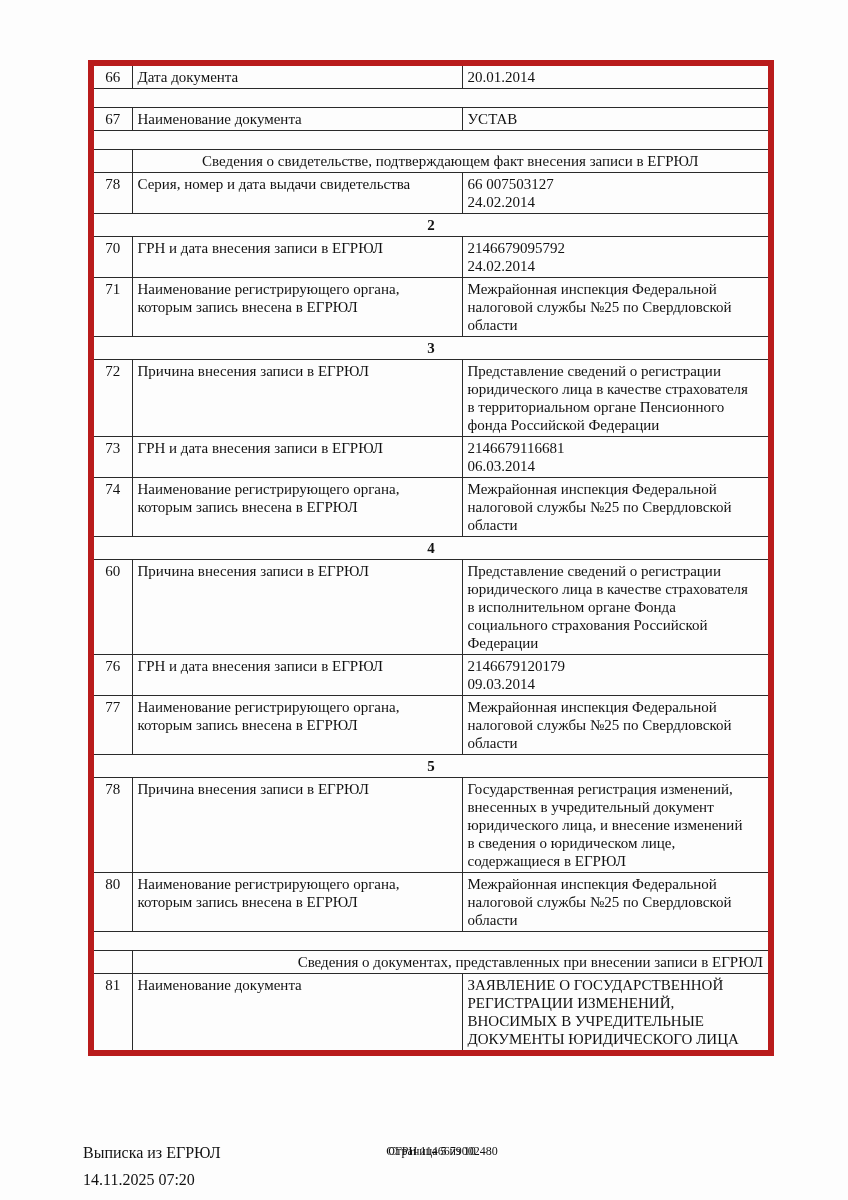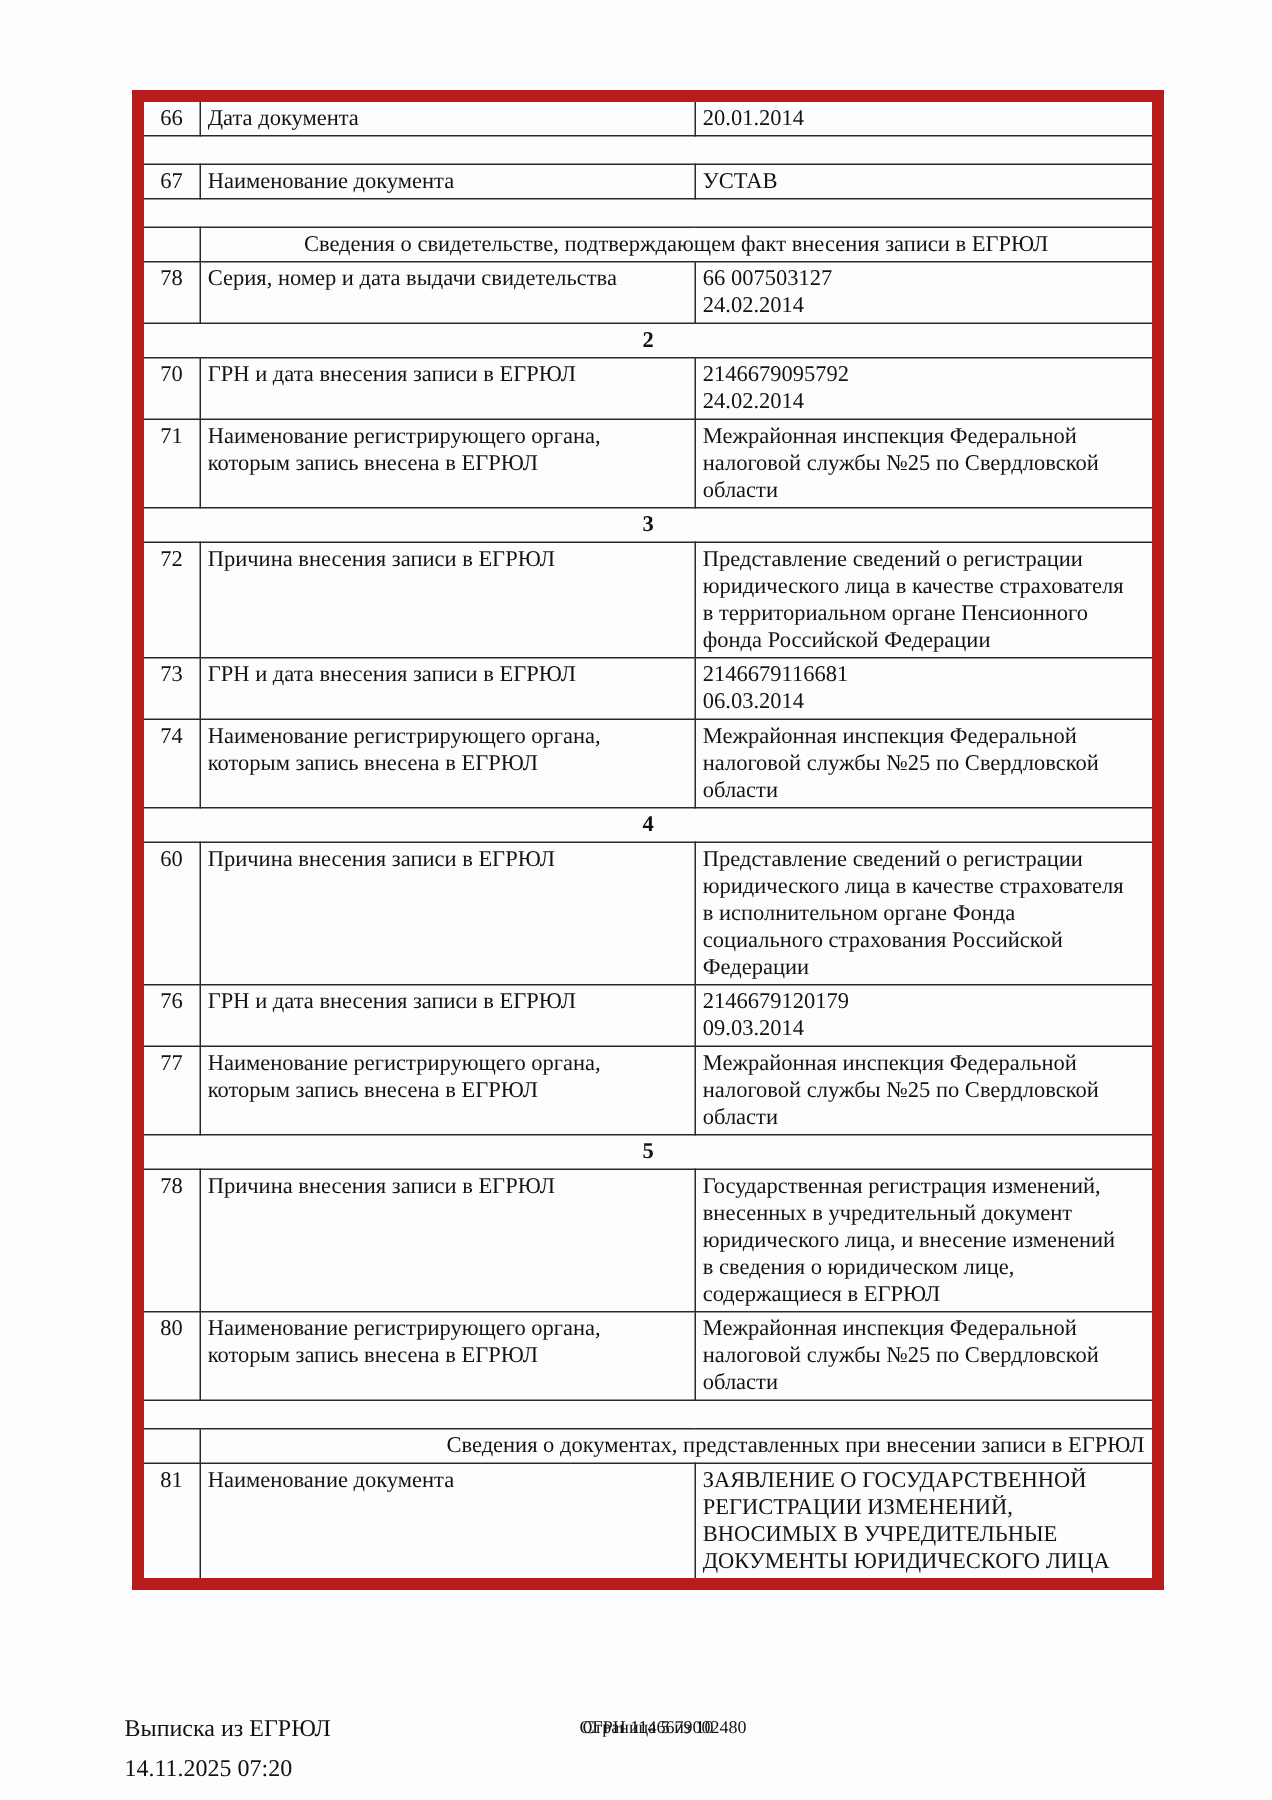--- a/index.html
+++ b/index.html
@@ -14,21 +14,21 @@
     width: 848px; height: 1200px;
     overflow: hidden;
     background: #fdfdfd;
   }
   table.doc {
     position: absolute;
     left: 88px; top: 60px;
     width: 680px;
     border-collapse: collapse;
     table-layout: fixed;
-    border: 8px solid #b91c1c;
+    border: 6px solid #b91c1c;
   }
   table.doc td {
     border: 1px solid #2a2a2a;
     vertical-align: top;
     font-size: 15px;
     line-height: 18px;
     padding: 2px 5px;
     overflow: hidden;
   }
   td.c-num { text-align: center; padding: 2px 1px; }

